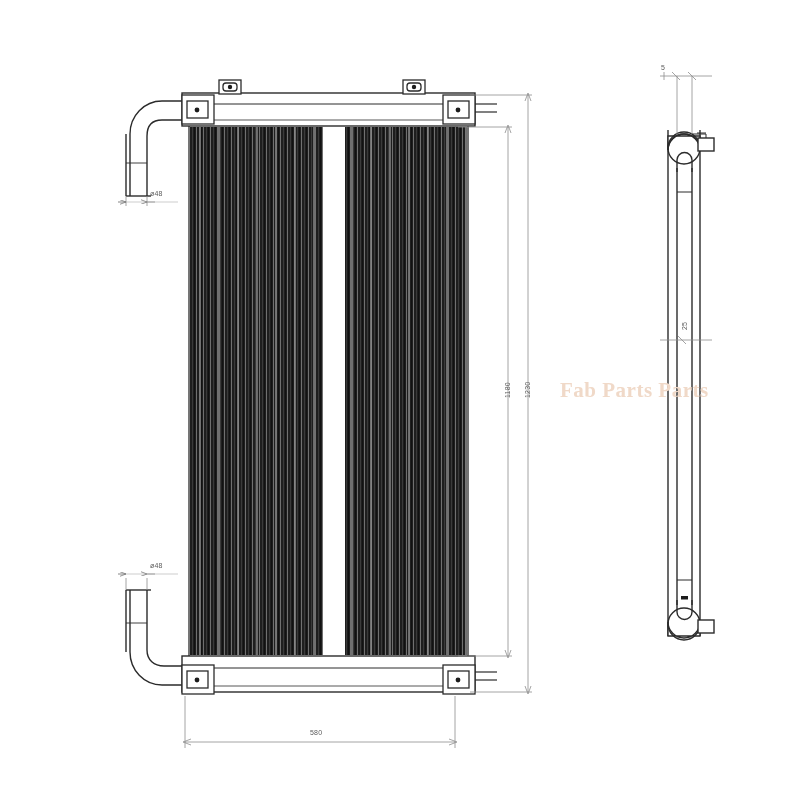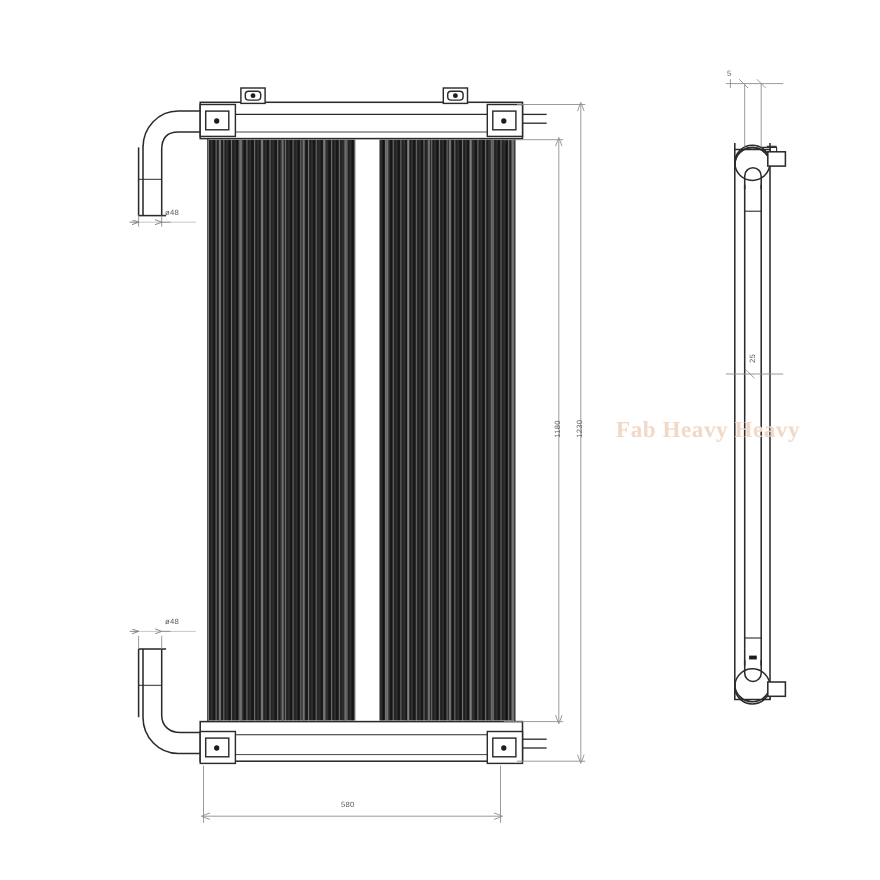--- a/index.html
+++ b/index.html
@@ -233,21 +233,21 @@
         <line x1="664" y1="72" x2="664" y2="80"></line>
       </g>
 
       <g stroke="#8d8d8d" stroke-width="0.8" fill="none">
         <line x1="660" y1="340" x2="712" y2="340"></line>
         <path d="M678,336 L686,344"></path>
       </g>
     </g>
   </svg>
 
-  <div class="watermark">Fab Heavy Heavy</div>
+  <div class="watermark">Fab Parts Parts</div>
 
   <div class="dimlbl" style="left:150px;top:190px;">ø48</div>
 
   <div class="dimlbl" style="left:150px;top:562px;">ø48</div>
 
   <div class="dimlbl rot" style="left:504px;top:398px;">1180</div>
 
   <div class="dimlbl rot" style="left:524px;top:398px;">1230</div>
 
   <div class="dimlbl" style="left:310px;top:729px;">580</div>

